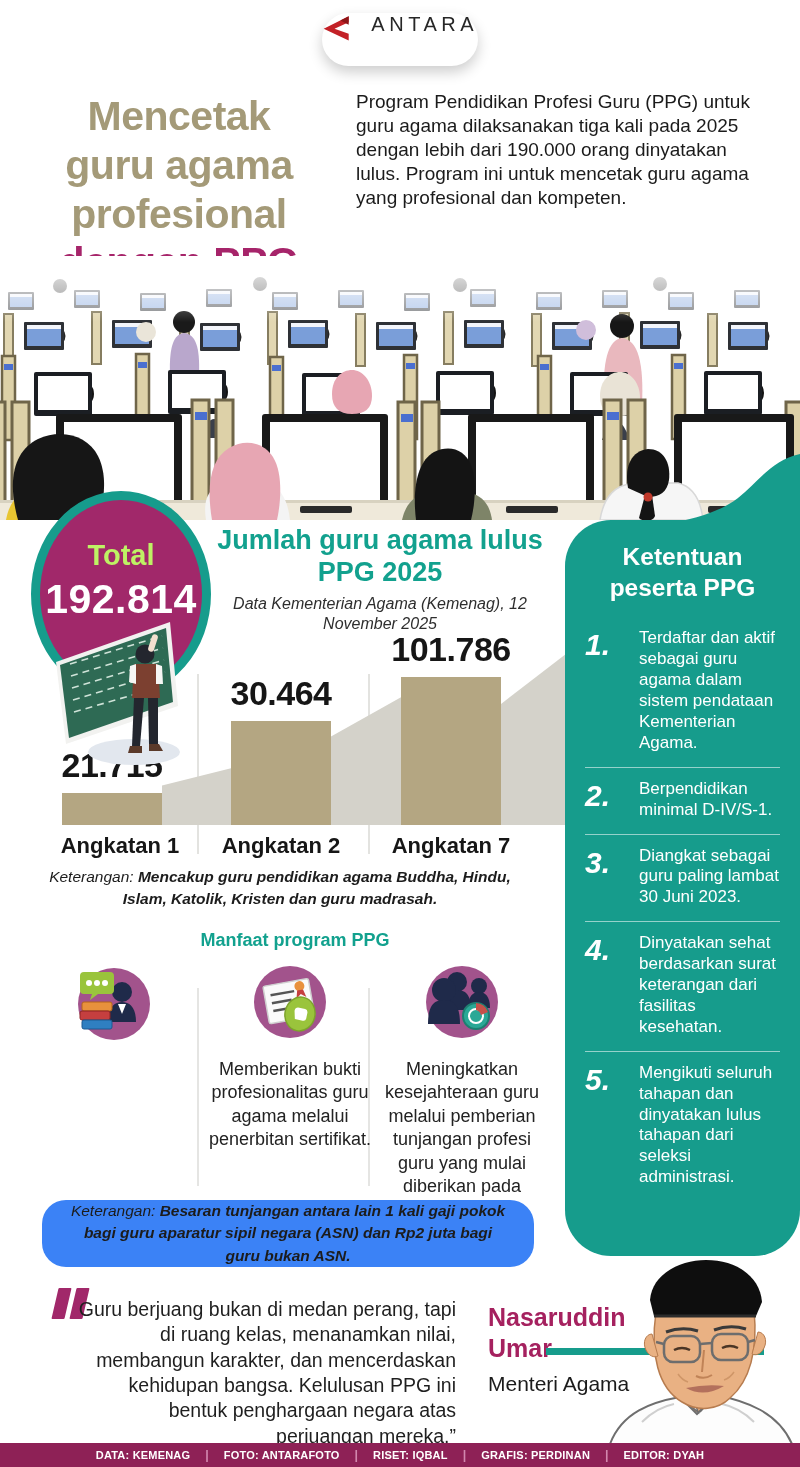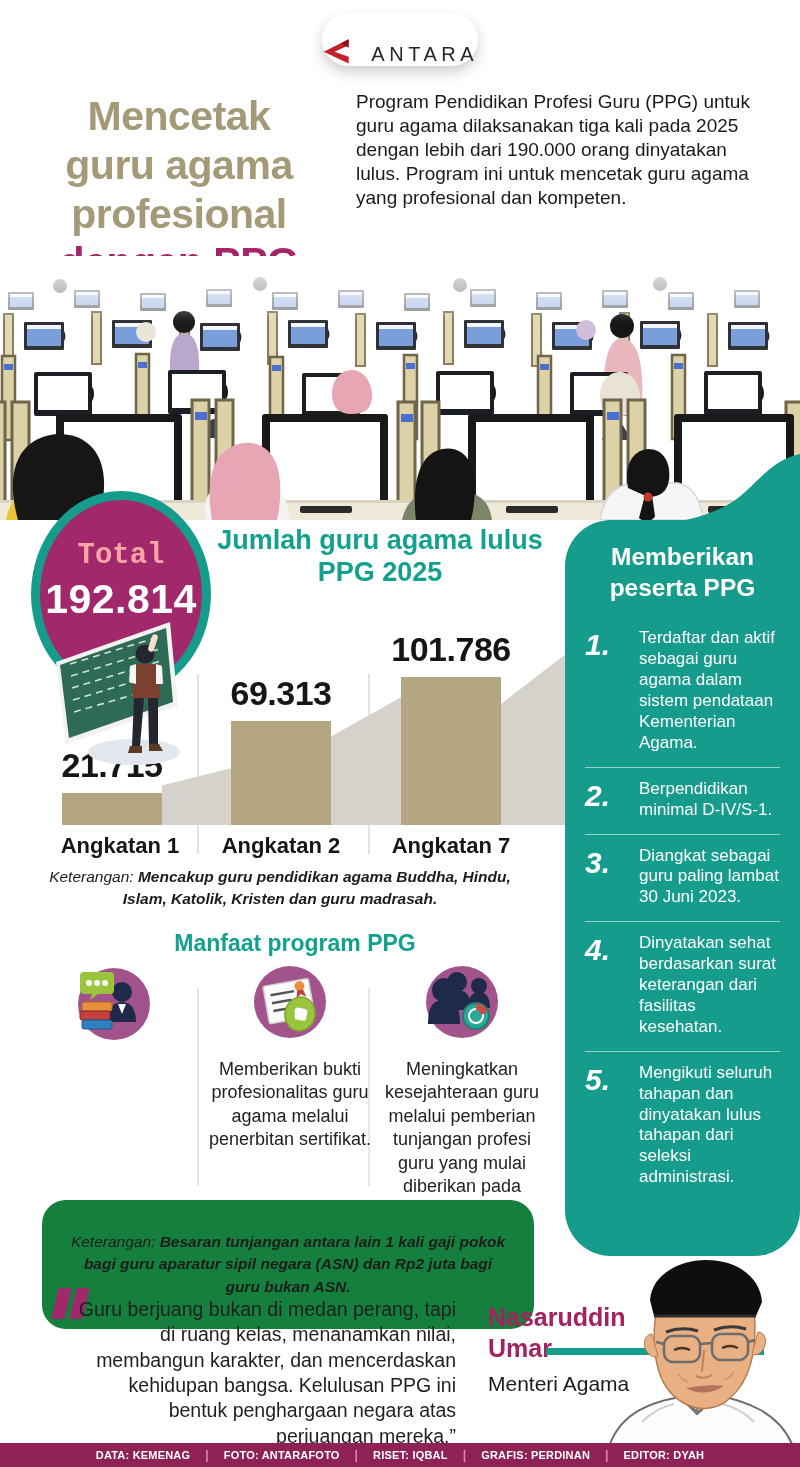--- a/index.html
+++ b/index.html
@@ -1,62 +1,62 @@
 <!DOCTYPE html>
 <html><head>
 <meta charset="utf-8">
 <style>
   html,body{margin:0;padding:0;background:#fff;}
   #canvas{position:relative;width:800px;height:1467px;background:#ffffff;overflow:hidden;
           font-family:"Liberation Sans",sans-serif;color:#1c1c1c;}
   
   .logo-pill{position:absolute;left:322px;top:13px;width:156px;height:53px;background:#fff;
-    border-radius:28px;box-shadow:0 6px 14px rgba(0,0,0,.20);display:flex;align-items:flex-end;
+    border-radius:28px;box-shadow:0 6px 14px rgba(0,0,0,.20);display:flex;align-items:flex-start;
     justify-content:center;gap:21px;z-index:4;}
   .logo-text{font-size:20px;letter-spacing:4.5px;color:#272727;font-weight:400;}
   
   .main-title{position:absolute;left:38px;top:92px;width:282px;text-align:center;
     font-weight:bold;font-size:41px;line-height:1.19;letter-spacing:-.5px;color:#a49a78;}
   .main-title .line{display:block;}
   .main-title .accent{color:#a6246a;}
   .intro{position:absolute;left:356px;top:90px;width:396px;font-size:19px;line-height:1.26;color:#1b1b1b;}
   
   .photo{position:absolute;left:0;top:256px;width:800px;height:264px;}
   
   .total-badge{position:absolute;left:31px;top:491px;width:162px;height:162px;border-radius:50%;
     background:#a1286a;border:9px solid #169c8c;z-index:3;display:flex;flex-direction:column;
     align-items:center;justify-content:center;padding-bottom:26px;box-sizing:content-box;}
-  .total-label{color:#fca5a5;font-weight:bold;font-size:29px;font-family:Liberation Mono, monospace;}
+  .total-label{color:#bef264;font-weight:bold;font-size:29px;}
   .total-value{color:#fff;font-weight:bold;font-size:41px;letter-spacing:.5px;margin-top:4px;}
   .chalkboard{position:absolute;left:46px;top:606px;width:158px;height:166px;z-index:4;}
   
   .chart-title{position:absolute;left:198px;top:524px;width:364px;text-align:center;
     color:#12a18e;font-weight:bold;font-size:27px;line-height:1.2;}
   .chart-subtitle{position:absolute;left:198px;top:594px;width:364px;text-align:center;
     font-style:italic;font-size:16px;line-height:1.25;color:#2e2e2e;}
   .chart-divider{position:absolute;top:674px;width:2px;height:180px;background:#e3e3e0;}
   .bar-col{position:absolute;top:630px;width:160px;height:195px;display:flex;flex-direction:column;
     align-items:center;justify-content:flex-end;}
   .bar-value{font-weight:bold;font-size:34px;color:#161616;letter-spacing:-.5px;margin-bottom:8px;}
   .bar{position:relative;width:100px;background:#b4a682;}
   .bar-shadow{position:absolute;left:100%;bottom:0;width:74px;background:#d4d2ca;
     clip-path:polygon(0 32%,100% 0,100% 100%,0 100%);}
   .bar-label{position:absolute;top:833px;width:160px;text-align:center;font-weight:bold;font-size:22px;color:#161616;}
   .chart-note{position:absolute;left:45px;top:866px;width:470px;text-align:center;font-style:italic;
     font-size:15.5px;line-height:1.4;color:#1c1c1c;}
   .chart-note b,.benefit-note b{font-style:italic;}
   
   .benefits-title{position:absolute;left:120px;top:930px;width:350px;text-align:center;
-    color:#12a18e;font-weight:bold;font-size:23px;}
+    color:#12a18e;font-weight:bold;font-size:18px;}
   .benefit-divider{position:absolute;top:988px;width:2px;height:198px;background:#e5e5e3;}
   .benefit-col{position:absolute;top:964px;width:168px;text-align:center;}
   .benefit-icon{width:76px;height:76px;margin:0 auto;}
   .benefit-text{margin-top:14px;font-size:18px;line-height:1.3;color:#222;}
-  .benefit-note{position:absolute;left:42px;top:1200px;width:440px;background:#15803d;border-radius:24px;
-    padding:31px 26px;text-align:center;font-style:italic;font-size:15.5px;line-height:1.45;color:#1c1c1c;}
+  .benefit-note{position:absolute;left:42px;top:1200px;width:440px;background:#3b82f6;border-radius:24px;
+    padding:0 26px;text-align:center;font-style:italic;font-size:15.5px;line-height:1.45;color:#1c1c1c;}
   
   .sidebar{position:absolute;left:565px;top:520px;width:235px;height:736px;background:#169c8c;
     border-radius:46px 0 46px 46px;box-sizing:border-box;padding:22px 20px 0 20px;color:#fff;z-index:2;}
   .sidebar-wave{position:absolute;right:0;top:454px;width:150px;height:70px;z-index:2;}
   .sidebar-title{text-align:center;font-weight:bold;font-size:24.5px;line-height:1.25;margin:0 0 14px 0;}
   .req-item{display:grid;grid-template-columns:50px 1fr;column-gap:4px;padding:11px 0 13px 0;
     border-bottom:1.5px solid rgba(255,255,255,.55);}
   .req-item:last-child{border-bottom:none;}
   .req-num{font-weight:bold;font-style:italic;font-size:30px;line-height:1;padding-top:2px;}
   .req-text{font-size:17px;line-height:1.23;}
@@ -227,21 +227,21 @@
     <circle cx="648" cy="241" r="4.5" fill="#c0392b"></circle>
     <path d="M780,264 C782,230 788,214 800,210 L800,264 Z" fill="#2f4f45"></path>
 
     <rect x="0" y="0" width="800" height="66" fill="url(#fadeTop)"></rect>
   </svg>
 
   <svg class="sidebar-wave" viewBox="0 0 150 70">
     <path d="M150,0 C122,6 108,28 88,44 C70,58 46,64 18,70 L150,70 Z" fill="#169c8c"></path>
   </svg>
   <aside class="sidebar">
-    <h2 class="sidebar-title">Memberikan peserta PPG</h2>
+    <h2 class="sidebar-title">Ketentuan peserta PPG</h2>
     <div class="req-item">
       <span class="req-num">1.</span>
       <span class="req-text">Terdaftar dan aktif sebagai guru agama dalam sistem pendataan Kementerian Agama.</span>
     </div>
     <div class="req-item">
       <span class="req-num">2.</span>
       <span class="req-text">Berpendidikan minimal D-IV/S-1.</span>
     </div>
     <div class="req-item">
       <span class="req-num">3.</span>
@@ -278,32 +278,33 @@
     <path d="M88,58 L112,58 L114,92 L86,92 Z" fill="#7c4030"></path>
     <path d="M84,60 L90,58 L90,78 L83,76 Z" fill="#f6f6f4"></path>
     <path d="M110,58 L116,60 L117,78 L110,78 Z" fill="#f6f6f4"></path>
     <path d="M88,92 L98,92 L94,140 L86,140 Z" fill="#23262e"></path>
     <path d="M102,92 L112,92 L112,138 L103,138 Z" fill="#23262e"></path>
     <path d="M84,140 L96,140 L96,147 L82,147 Z" fill="#5b3a2a"></path>
     <path d="M103,138 L113,138 L117,145 L103,145 Z" fill="#5b3a2a"></path>
   </svg>
 
   <h2 class="chart-title" style="margin:0;">Jumlah guru agama lulus PPG 2025</h2>
+  <p class="chart-subtitle" style="margin:0;">Data Kementerian Agama (Kemenag), 12 November 2025</p>
 
   <div class="chart-divider" style="left:197px;"></div>
   <div class="chart-divider" style="left:368px;"></div>
 
   <div class="bar-col" style="left:32px;">
     <div class="bar-value">21.715</div>
     <div class="bar" style="height: 32px; background: rgb(180, 166, 130);">
         <i class="bar-shadow" style="height: 58px;"></i>
       </div>
   </div>
   <div class="bar-col" style="left:201px;">
-    <div class="bar-value">69.313</div>
+    <div class="bar-value">30.464</div>
     <div class="bar" style="height: 104px; background: rgb(180, 166, 130);">
         <i class="bar-shadow" style="height: 130px;"></i>
       </div>
   </div>
   <div class="bar-col" style="left:371px;">
     <div class="bar-value">101.786</div>
     <div class="bar" style="height: 152px; background: rgb(180, 166, 130);">
         <i class="bar-shadow" style="height: 178px;"></i>
       </div>
   </div>

